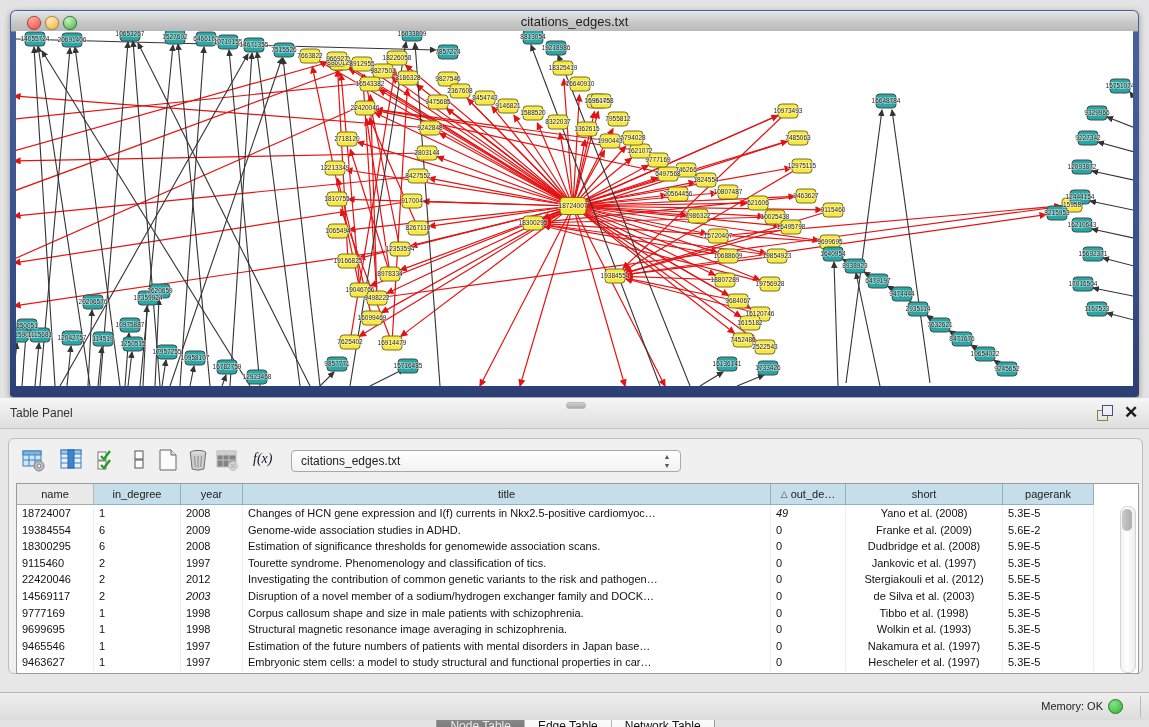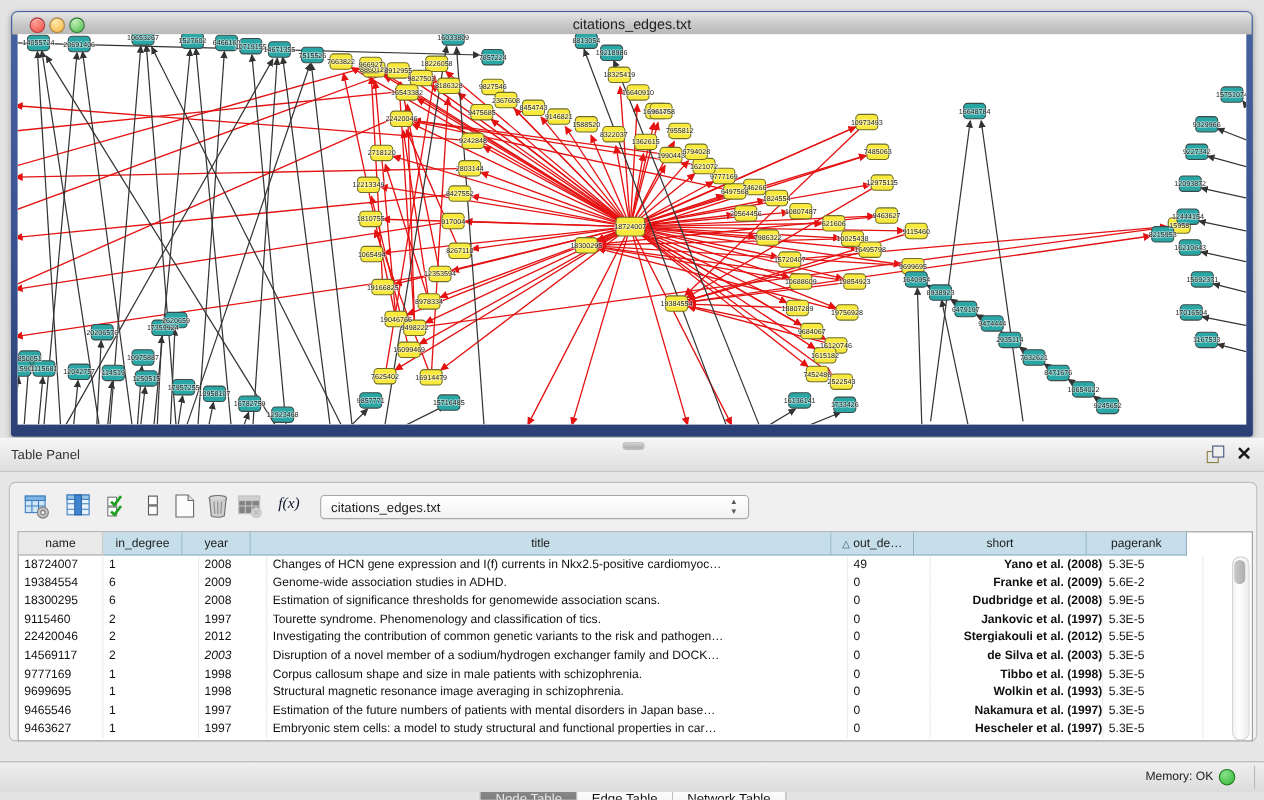--- a/index.html
+++ b/index.html
@@ -86,21 +86,21 @@
     overflow:hidden;white-space:nowrap;display:flex;align-items:center;justify-content:center;gap:3px;
   }
   .hdr-cell.gray{background:#e9e9e9;border-right:1px solid #bbb;border-bottom:1px solid #aaa;}
   .sort-tri{color:#2d4e66;font-size:9px;}
   .body-rows{position:absolute;left:0;top:21px;}
   .t-row{display:flex;height:16.6px;}
   .t-cell{
     box-sizing:border-box;font-size:11px;color:#111;line-height:16.6px;
     padding-left:5px;overflow:hidden;white-space:nowrap;border-right:1px solid #ececec;
   }
-  .t-cell.center{text-align:right;padding-left:0;font-weight:bold;}
+  .t-cell.center{text-align:center;padding-left:0;}
   
   .vscroll{
     position:absolute;right:2px;top:22px;width:14px;height:165px;
     background:linear-gradient(90deg,#f2f2f2,#ffffff 40%,#ededed);border:1px solid #d4d4d4;border-radius:7px;
   }
   .vthumb{position:absolute;left:1px;top:2px;width:10px;height:22px;border-radius:6px;
           background:linear-gradient(90deg,#c9c9c9,#adadad);}
   
   .tabs-bar{position:absolute;left:0;right:0;top:276px;height:26px;text-align:center;}
   .seg{
@@ -654,21 +654,21 @@
         <span>citations_edges.txt</span>
         <span class="stepper">▲<br>▼</span>
       </div>
     </div>
 
     <div class="grid-wrap">
       <div class="hdr-row" id="hdr-row">
           <div class="hdr-cell gray" style="width: 77px;">
             <span>name</span>
           </div>
-          <div class="hdr-cell" style="width: 72px;">
+          <div class="hdr-cell" style="width: 87px;">
             <span>in_degree</span>
           </div>
           <div class="hdr-cell" style="width: 62px;">
             <span>year</span>
           </div>
           <div class="hdr-cell" style="width: 528px;">
             <span>title</span>
           </div>
           <div class="hdr-cell" style="width: 75px;">
             <span class="sort-tri">△</span>
@@ -680,21 +680,21 @@
           <div class="hdr-cell" style="width: 91px;">
             <span>pagerank</span>
           </div>
         </div>
       <div class="body-rows" id="body-rows">
           <div class="t-row">
             <div class="t-cell" style="width: 77px;">18724007</div>
             <div class="t-cell" style="width: 87px;">1</div>
             <div class="t-cell" style="width: 62px;">2008</div>
             <div class="t-cell" style="width: 528px;">Changes of HCN gene expression and I(f) currents in Nkx2.5-positive cardiomyoc…</div>
-            <div class="t-cell" style="width: 75px;">49</div>
+            <div class="t-cell" style="width: 75px; font-style: italic;">49</div>
             <div class="t-cell center" style="width: 157px;">Yano et al. (2008)</div>
             <div class="t-cell" style="width: 91px;">5.3E-5</div>
           </div>
           <div class="t-row">
             <div class="t-cell" style="width: 77px;">19384554</div>
             <div class="t-cell" style="width: 87px;">6</div>
             <div class="t-cell" style="width: 62px;">2009</div>
             <div class="t-cell" style="width: 528px;">Genome-wide association studies in ADHD.</div>
             <div class="t-cell" style="width: 75px;">0</div>
             <div class="t-cell center" style="width: 157px;">Franke et al. (2009)</div>

